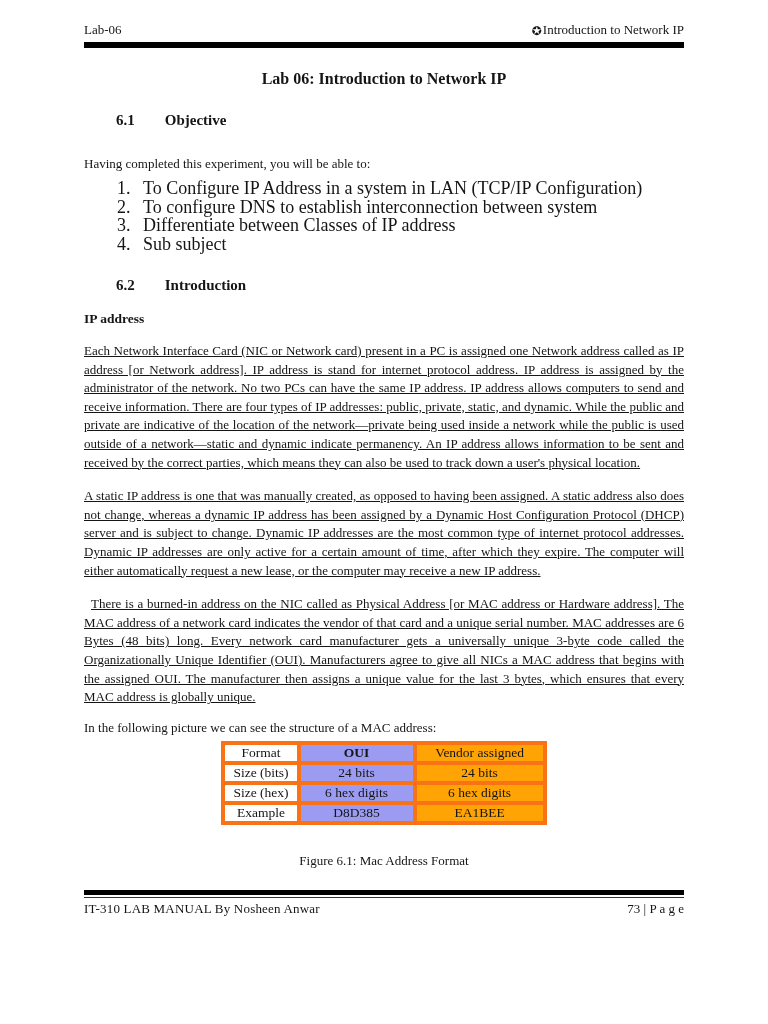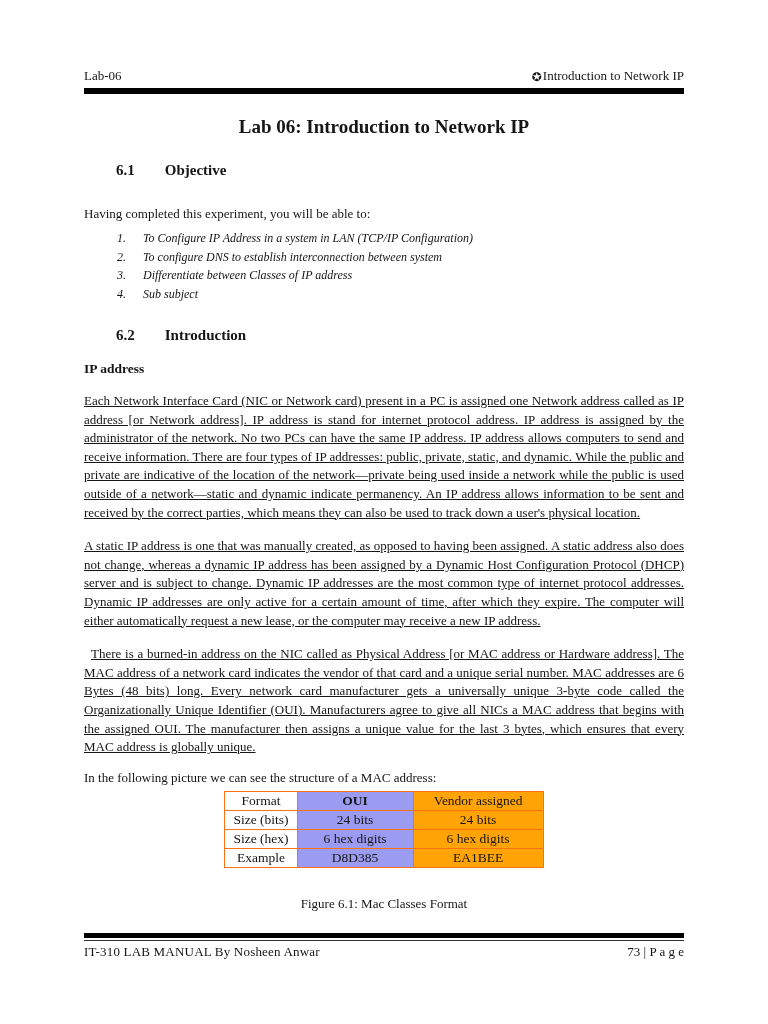--- a/index.html
+++ b/index.html
@@ -1,48 +1,48 @@
 <!DOCTYPE html>
 <html><head>
 <meta charset="utf-8">
 <style>
   * { margin: 0; padding: 0; box-sizing: border-box; }
   html, body { width: 768px; height: 1024px; background: #ffffff; overflow: hidden; }
   body { font-family: "Liberation Serif", "DejaVu Serif", serif; color: #151515; }
-  .page { width: 768px; height: 1024px; padding: 68px 84px 0 84px; background: #ffffff; }
+  .page { width: 768px; height: 1024px; padding: 22px 84px 0 84px; background: #ffffff; }
 
   
   .hdr { display: flex; justify-content: space-between; align-items: baseline; font-size: 13px; }
   .hdr-right { display: flex; align-items: baseline; gap: 1px; }
   .hdr-icon { font-size: 12px; position: relative; top: 1px; }
   .hdr-bar { height: 6px; background: #000; margin-top: 4px; }
 
   
-  .doc-title { text-align: center; font-weight: bold; font-size: 19px; margin-top: 22px; }
+  .doc-title { text-align: center; font-weight: bold; font-size: 16px; margin-top: 22px; }
 
   
   .sec-head { font-weight: bold; font-size: 15px; margin-top: 24px; padding-left: 32px; }
   .sec-head .sec-num { display: inline-block; margin-right: 30px; }
 
   .lead { font-size: 13px; margin-top: 27px; }
 
   ol.obj-list { list-style: none; margin-top: 7px; padding-left: 33px; }
-  ol.obj-list li { font-size: 12px; line-height: 18.5px; font-style: italic; }
+  ol.obj-list li { font-size: 18px; line-height: 18.5px; }
   ol.obj-list .num { display: inline-block; width: 26px; }
 
   .subhead { font-weight: bold; font-size: 13.5px; margin-top: 17px; }
 
   p.body-p { font-size: 13px; line-height: 18.6px; text-align: justify; margin-top: 15px; text-decoration: underline; }
   p.body-p.indent-first { text-indent: 7px; }
   p.fig-intro { font-size: 13px; margin-top: 13px; text-align: left; }
 
   
   table.mac-table { border-collapse: collapse; margin: 5px auto 0 auto; }
   table.mac-table td {
-    border: 1px solid #f97316; text-align: center; font-size: 13.5px;
+    border: 4px solid #f97316; text-align: center; font-size: 13.5px;
     height: 19px; padding: 0 8px; font-family: "Liberation Serif", serif;
   }
   td.c-label { background: #ffffff; min-width: 72px; }
   td.c-oui   { min-width: 116px; }
   td.c-vendor{ min-width: 130px; }
 
   .fig-caption { text-align: center; font-size: 13px; margin-top: 28px; }
 
   
   .ftr-rule { margin-top: 21px; }
@@ -110,21 +110,21 @@
         <td class="c-vendor" style="background: rgb(255, 164, 4);">6 hex digits</td>
       </tr>
       <tr>
         <td class="c-label">Example</td>
         <td class="c-oui" style="background: rgb(155, 155, 241);">D8D385</td>
         <td class="c-vendor" style="background: rgb(255, 164, 4);">EA1BEE</td>
       </tr>
     </tbody>
   </table>
 
-  <div class="fig-caption">Figure 6.1: Mac Classes Format</div>
+  <div class="fig-caption">Figure 6.1: Mac Address Format</div>
 
   <div class="ftr-rule">
     <div class="thick"></div>
     <div class="thin"></div>
   </div>
   <div class="ftr">
     <span class="ftr-left">IT-310 LAB MANUAL By Nosheen Anwar</span>
     <span class="ftr-right">73 | P a g e</span>
   </div>
 

